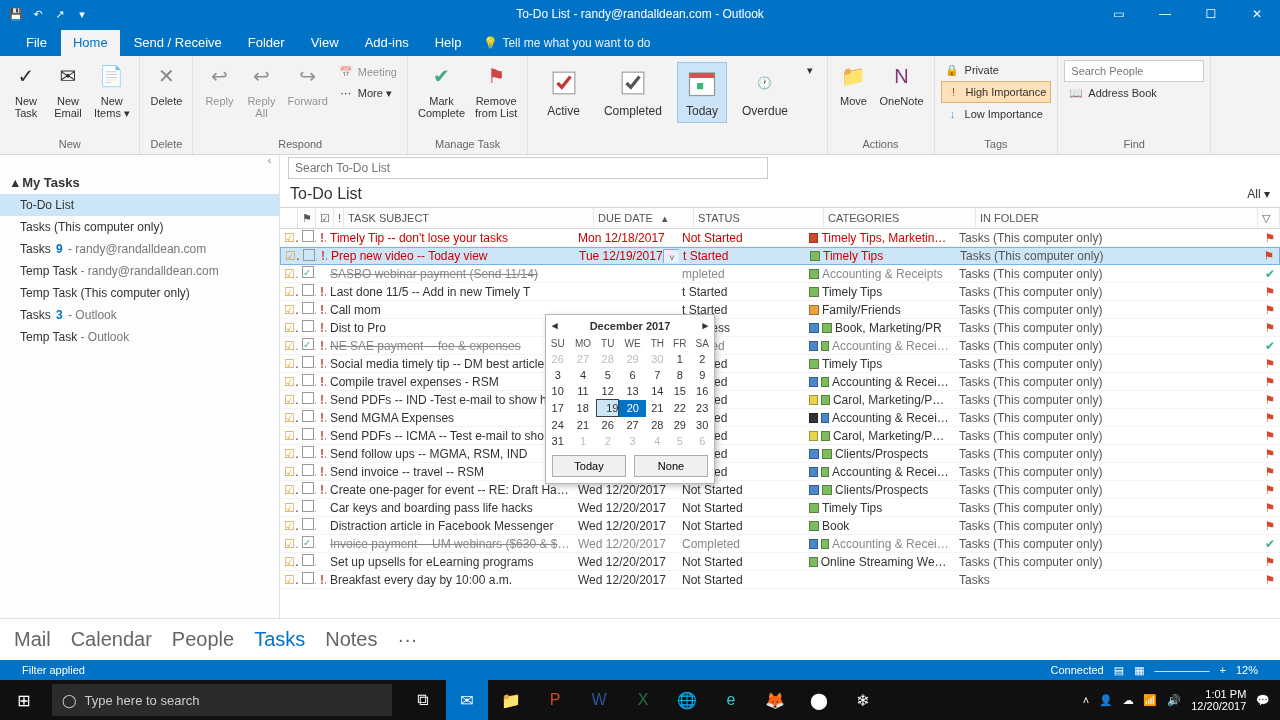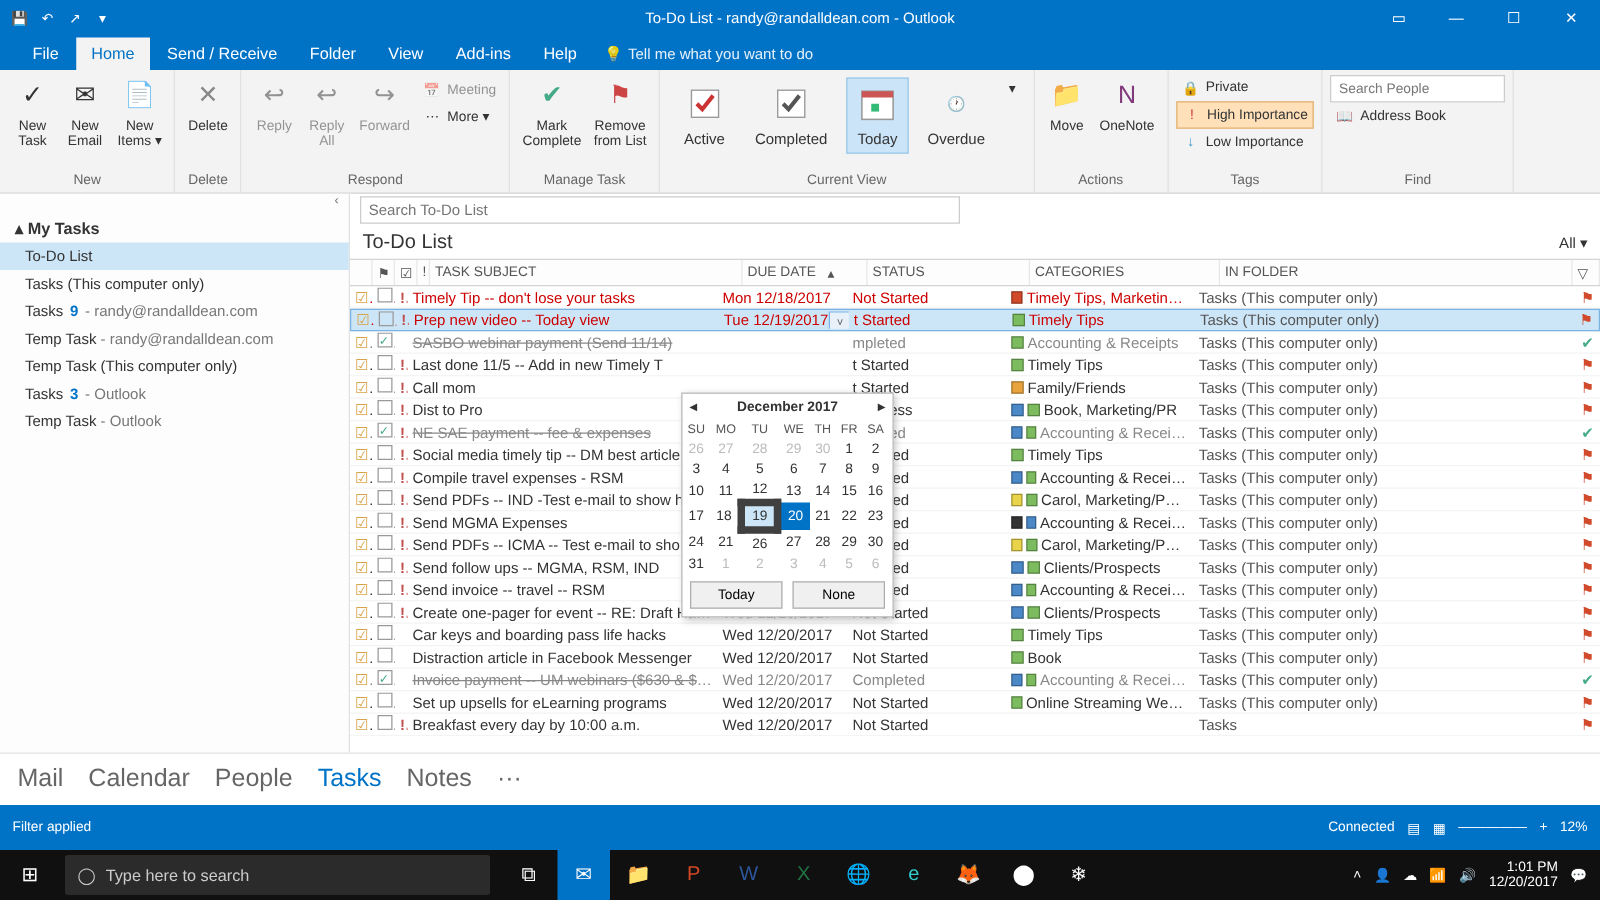--- a/index.html
+++ b/index.html
@@ -63,36 +63,36 @@
 .trow .stat{width:127px;}
 .trow .catcol{width:150px; display:flex; align-items:center; gap:3px;}
 .trow .fold{flex:1; color:#555;}
 .trow .endflag{width:20px; text-align:center;}
 .catbox { width:10px; height:10px; display:inline-block; border:1px solid rgba(0,0,0,.3); }
 .chk { width:12px; height:12px; border:1px solid #999; display:inline-block; }
 .chk.done::after { content:"✓"; color:#4a8; font-size:10px; position:relative; top:-2px; }
 .navbtm { height:42px; border-top:1px solid #e1e1e1; display:flex; align-items:center; gap:20px; padding:0 14px; font-size:20px; color:#666; }
 .navbtm span { cursor:pointer; }
 .navbtm .act { color:#0173c7; }
-.statusbar { height:36px; background:#0173c7; color:#fff; font-size:11px; display:flex; align-items:center; padding:0 10px; }
+.statusbar { height:20px; background:#0173c7; color:#fff; font-size:11px; display:flex; align-items:center; padding:0 22px; }
 .statusbar .right { margin-left:auto; display:flex; align-items:center; gap:10px; }
 .taskbar { position:absolute; left:0; right:0; bottom:0; height:40px; background:#101010; display:flex; align-items:center; color:#fff; }
 .taskbar .start { width:48px; height:40px; display:flex; align-items:center; justify-content:center; font-size:16px; }
 .taskbar .search { flex:0 0 340px; height:32px; background:#2b2b2b; border-radius:2px; margin:0 4px; display:flex; align-items:center; padding:0 10px; color:#ccc; font-size:13px; gap:8px; }
 .taskbar .tray { margin-left:auto; display:flex; align-items:center; gap:10px; padding:0 10px; font-size:11px; }
 .taskbar .apps { display:flex; gap:2px; margin-left:6px; }
 .taskbar .apps div { width:42px; height:40px; display:flex; align-items:center; justify-content:center; font-size:16px; }
 .datepicker { position:absolute; left:545px; top:314px; width:170px; background:#fff; border:1px solid #b5b5b5; box-shadow:2px 2px 6px rgba(0,0,0,.25); z-index:50; font-size:11px; }
 .datepicker .dphdr { display:flex; justify-content:space-between; align-items:center; padding:4px 6px; font-weight:600; }
 .datepicker table { width:100%; border-collapse:collapse; text-align:center; }
 .datepicker th { font-weight:normal; color:#555; padding:2px 0; font-size:10px; }
 .datepicker td { padding:2px 0; cursor:pointer; }
 .datepicker td.othermonth { color:#bbb; }
 .datepicker td.today { background:#0173c7; color:#fff;margin-left:48px; }
-.datepicker td.sel { border:6px solid #404040; background:#cde6f7; }
+.datepicker td.sel { border:1px solid #404040; background:#cde6f7;text-align:right; }
 .datepicker .dpbtns { display:flex; gap:8px; padding:6px; justify-content:center; }
 .datepicker .dpbtns button { flex:1; height:22px; border:1px solid #adadad; background:#f0f0f0; font-size:11px; cursor:pointer; }
 .duedrop { position:absolute; right:-2px; top:0; width:18px; height:18px; border:1px solid #7bb4e3; background:#e8f1fa; display:flex; align-items:center; justify-content:center; font-size:9px; color:#555; }
 svg.ic-cal {width:30px;height:30px;}
 svg.ic-chk {width:26px;height:26px;}
 </style>
 </head>
 <body>
 
 <div class="win">
@@ -227,21 +227,20 @@
             <div>Today</div>
           </div>
         <div class="rview">
             <div class="ic">🕐</div>
             <div>Overdue</div>
           </div>
         <div class="rstack" style="justify-content:center">
             <div class="row">▾</div>
           </div>
       </div>
-      <div class="lbl">Current View</div>
     </div>
     <div class="rgroup">
       <div class="btns">
         <div class="rbtn">
             <div class="ic">📁</div>
             <div>Move</div>
           </div>
         <div class="rbtn">
             <div class="ic" style="color:#80397b">N</div>
             <div>OneNote</div>

